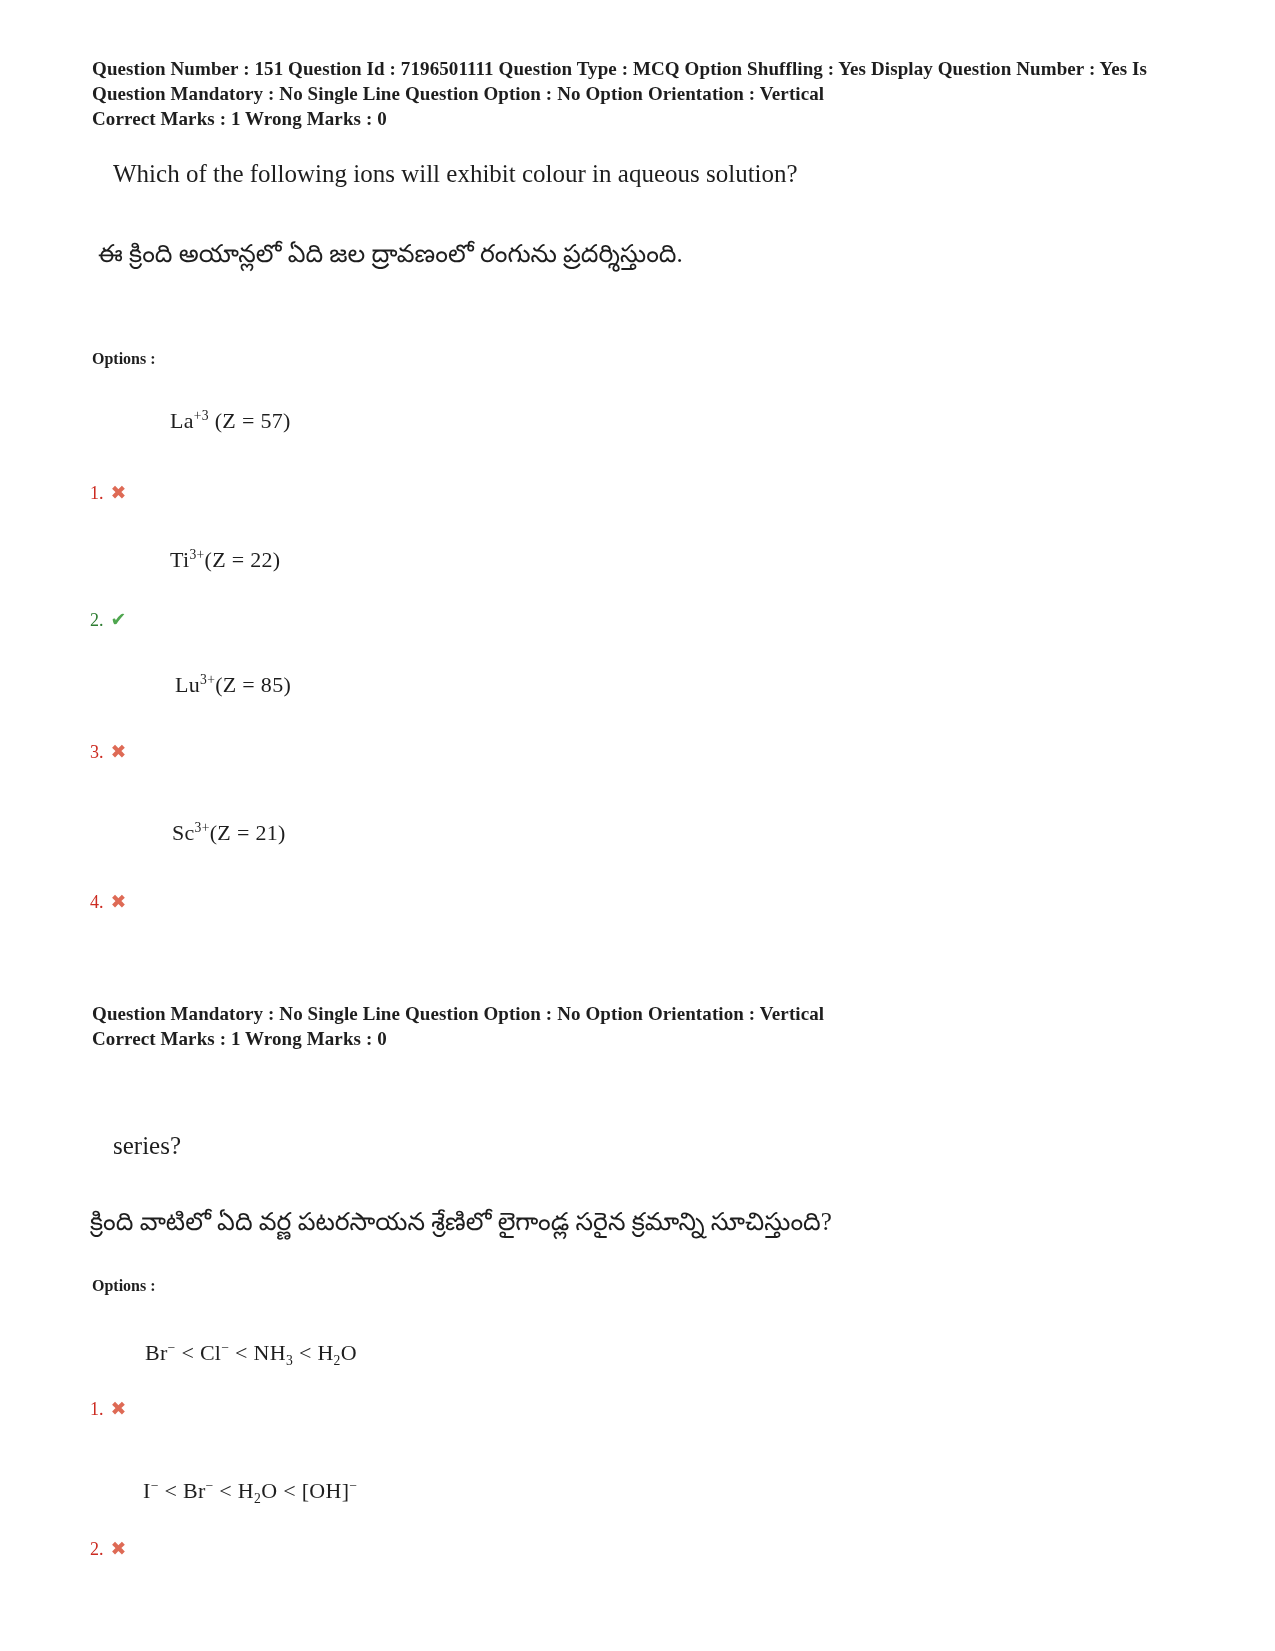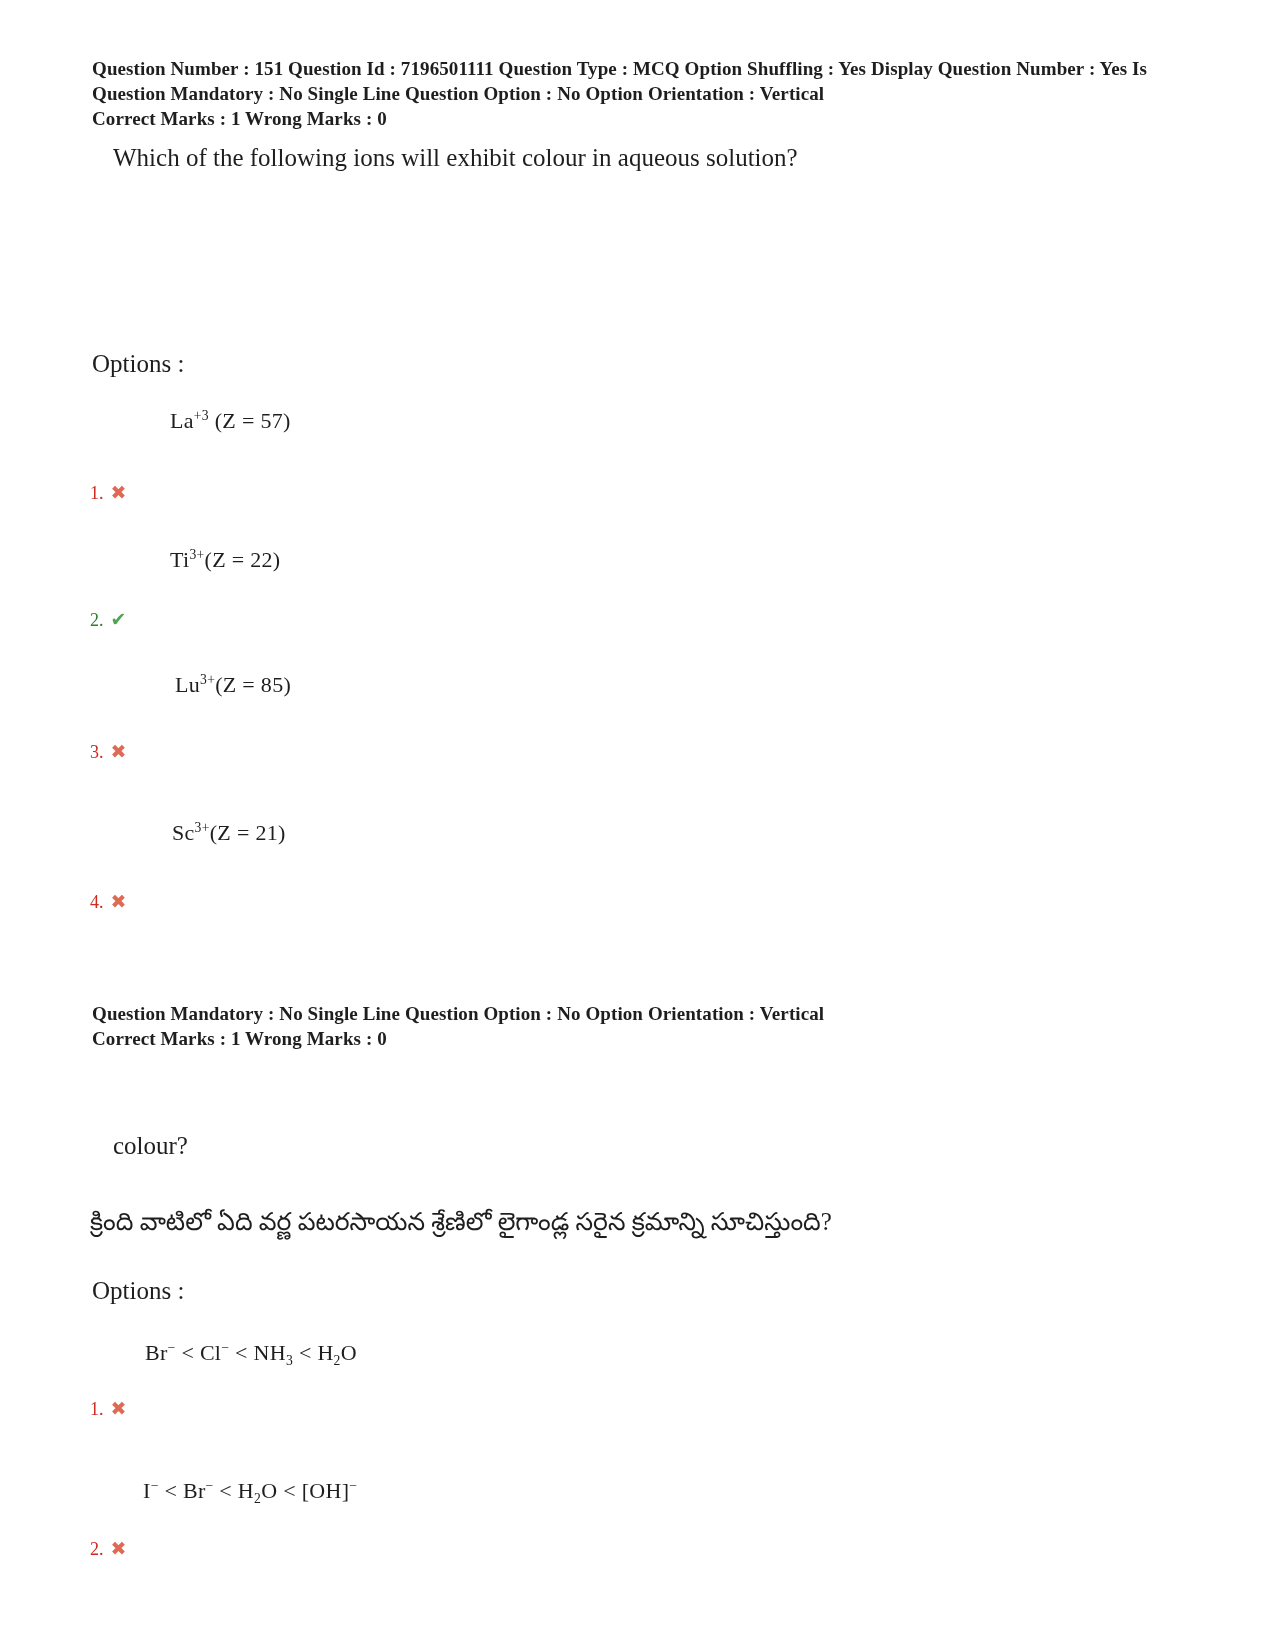--- a/index.html
+++ b/index.html
@@ -19,21 +19,21 @@
     letter-spacing:0.1px;
   }
   .q-en{font-size:25px;}
   .q-en-justify{
     white-space:normal;
     width:950px;
     text-align:justify;
     text-align-last:justify;
   }
   .q-te{font-size:25px;}
-  .opt-label{font-weight:normal;font-size:25px;}
+  .opt-label{font-weight:bold;font-size:16px;}
   .formula{font-size:22px;letter-spacing:0.3px;}
   .formula sup{font-size:0.62em;line-height:0;}
   .formula sub{font-size:0.62em;line-height:0;}
   .marker{font-size:18px;}
   .marker-number{font-family:"Liberation Serif",serif;}
   .marker-icon{
     font-family:"DejaVu Sans",sans-serif;
     font-size:19px;
     margin-left:7px;
   }
@@ -44,21 +44,22 @@
 </style>
 </head>
 <body>
 
 <div class="page">
 
   <div class="abs meta" style="top:58px;left:92px">Question Number : 151 Question Id : 7196501111 Question Type : MCQ Option Shuffling : Yes Display Question Number : Yes Is</div>
   <div class="abs meta" style="top:83px;left:92px">Question Mandatory : No Single Line Question Option : No Option Orientation : Vertical</div>
   <div class="abs meta" style="top:108px;left:92px">Correct Marks : 1 Wrong Marks : 0</div>
 
-  <div class="abs q-en" style="top:144px;left:113px">Which of the following ions will exhibit colour in aqueous solution?</div>
+  <div class="abs q-en" style="top:160px;left:113px">Which of the following ions will exhibit colour in aqueous solution?</div>
+  <div class="abs q-te" style="top:240px;left:98px">ఈ క్రింది అయాన్లలో ఏది జల ద్రావణంలో రంగును ప్రదర్శిస్తుంది.</div>
 
   <div class="abs opt-label" style="top:350px;left:92px">Options :</div>
 
   <div class="abs formula" style="top:408px;left:170px"><span>La</span><sup>+3</sup><span> (Z = 57)</span></div>
   <div class="abs marker" style="top:481px;left:90px" data-state="wrong">
     <span class="marker-number">1.</span><span class="marker-icon">✖</span>
   </div>
 
   <div class="abs formula" style="top:547px;left:170px"><span>Ti</span><sup>3+</sup><span>(Z = 22)</span></div>
   <div class="abs marker" style="top:608px;left:90px" data-state="correct">
@@ -71,21 +72,21 @@
   </div>
 
   <div class="abs formula" style="top:820px;left:172px"><span>Sc</span><sup>3+</sup><span>(Z = 21)</span></div>
   <div class="abs marker" style="top:890px;left:90px" data-state="wrong">
     <span class="marker-number">4.</span><span class="marker-icon">✖</span>
   </div>
 
   <div class="abs meta" style="top:1003px;left:92px">Question Mandatory : No Single Line Question Option : No Option Orientation : Vertical</div>
   <div class="abs meta" style="top:1028px;left:92px">Correct Marks : 1 Wrong Marks : 0</div>
 
-  <div class="abs q-en" style="top:1132px;left:113px">colour?</div>
+  <div class="abs q-en" style="top:1132px;left:113px">series?</div>
   <div class="abs q-te" style="top:1208px;left:90px">క్రింది వాటిలో ఏది వర్ణ పటరసాయన శ్రేణిలో లైగాండ్ల సరైన క్రమాన్ని సూచిస్తుంది?</div>
 
   <div class="abs opt-label" style="top:1277px;left:92px">Options :</div>
 
   <div class="abs formula" style="top:1340px;left:145px"><span>Br</span><sup>−</sup><span> &lt; Cl</span><sup>−</sup><span> &lt; NH</span><sub>3</sub><span> &lt; H</span><sub>2</sub><span>O</span></div>
   <div class="abs marker" style="top:1397px;left:90px" data-state="wrong">
     <span class="marker-number">1.</span><span class="marker-icon">✖</span>
   </div>
 
   <div class="abs formula" style="top:1478px;left:143px"><span>I</span><sup>−</sup><span> &lt; Br</span><sup>−</sup><span> &lt; H</span><sub>2</sub><span>O &lt; [OH]</span><sup>−</sup></div>

